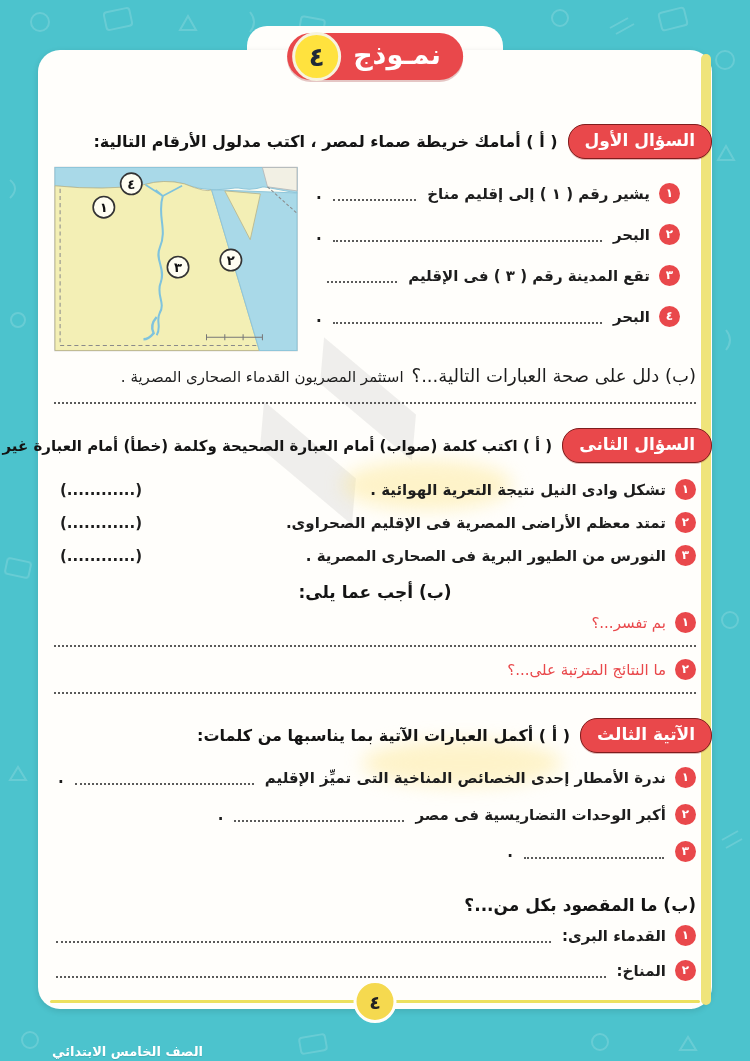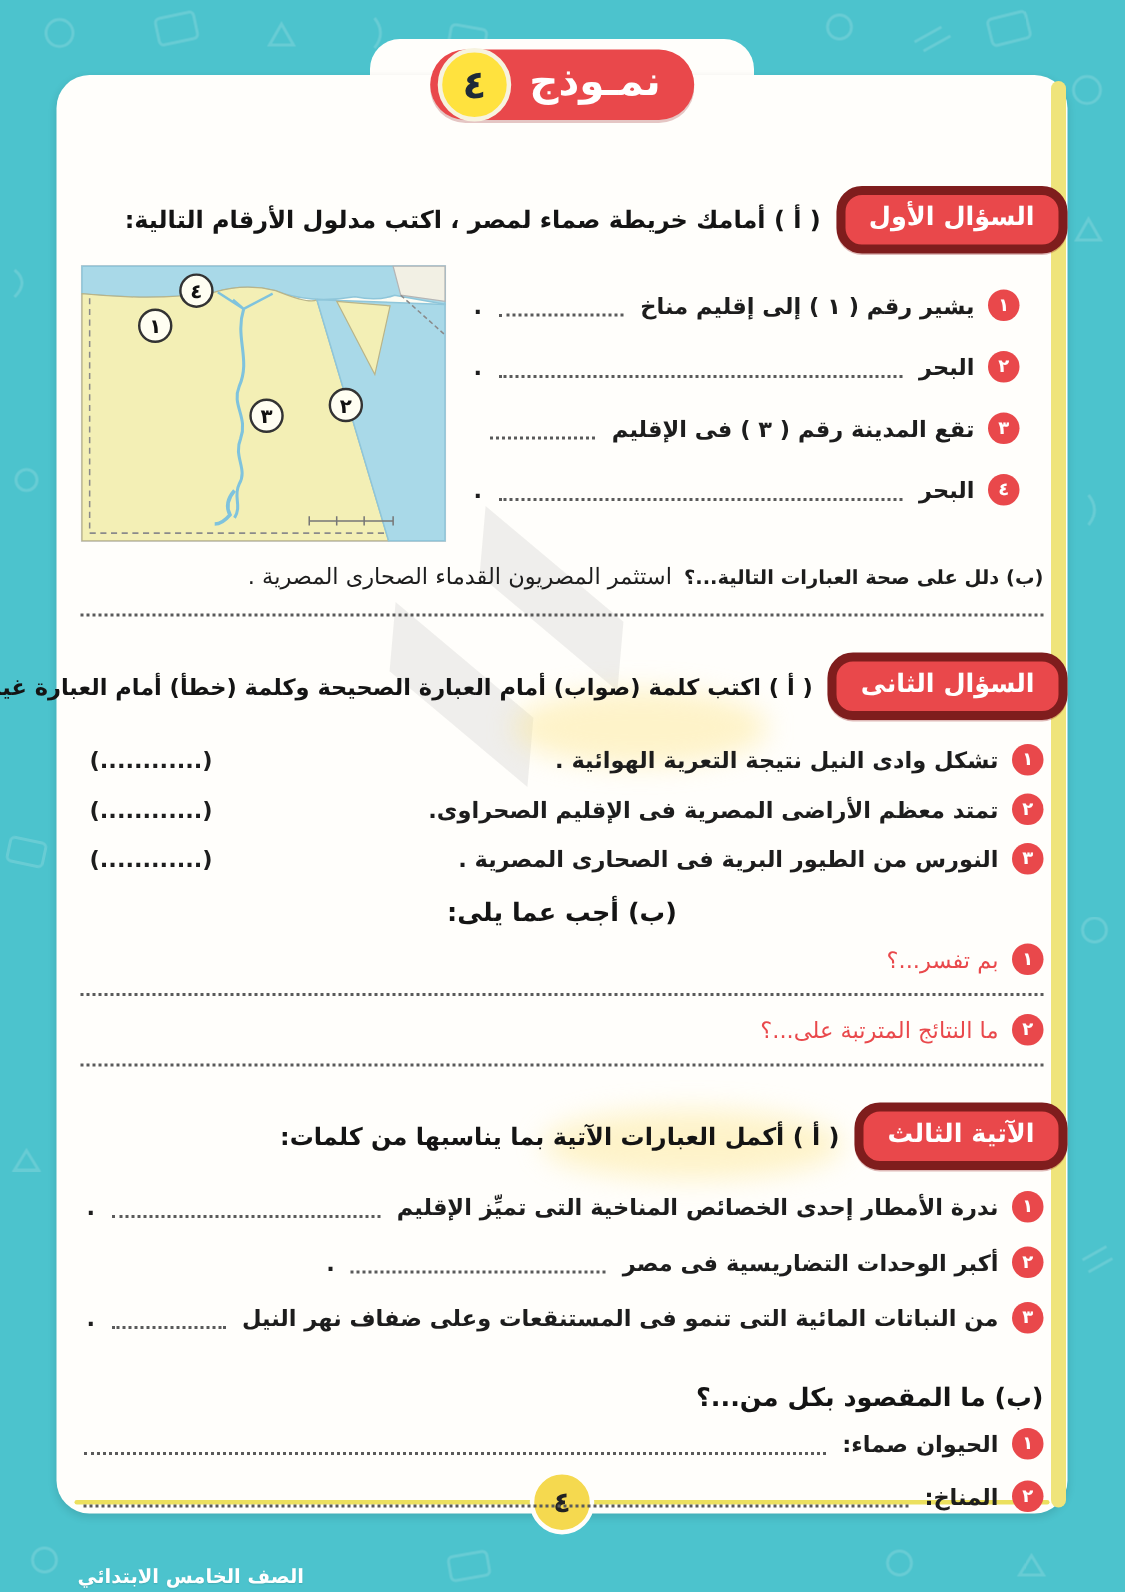--- a/index.html
+++ b/index.html
@@ -34,40 +34,40 @@
     border:3px solid #f7f3df;box-sizing:border-box;
     display:flex;align-items:center;justify-content:center;
     font-size:26px;font-weight:bold;color:#1e2a38;
   }
   .content{
     position:absolute;top:70px;right:16px;left:16px;bottom:22px;direction:rtl;z-index:2;
   }
   .q-header{display:flex;align-items:center;gap:10px;margin-right:-16px;}
   .q-badge{
     background:#e9484b;color:#fff;font-weight:bold;font-size:17px;
-    padding:5px 16px 8px;border-radius:17px;border:6px solid #7f1d1d;
+    padding:5px 16px 8px;border-radius:17px;border:1px solid #7f1d1d;
     white-space:nowrap;box-shadow:0 1px 0 rgba(150,30,30,.3);
   }
   .q-intro{font-weight:bold;font-size:16px;color:#141414;white-space:nowrap;}
   .q1-body{display:flex;gap:14px;margin-top:6px;align-items:stretch;}
   .map-box{width:244px;flex:0 0 auto;}
   .map-box svg{display:block;width:244px;height:188px;}
   .q1-items{flex:1;display:flex;flex-direction:column;justify-content:space-around;padding:8px 16px 16px 4px;}
   .item-row{display:flex;align-items:center;gap:9px;font-size:15px;font-weight:bold;color:#1d1d1d;}
   .num-badge{
     flex:0 0 auto;width:21px;height:21px;border-radius:50%;background:#e9484b;color:#fff;
     display:flex;align-items:center;justify-content:center;
     font-size:12px;font-weight:bold;line-height:1;padding-bottom:2px;box-sizing:border-box;
   }
   .dots{flex:1;border-bottom:2px dotted #5a5a5a;height:.85em;margin:0 2px;min-width:30px;}
   .tail{font-weight:bold;}
   .spacer{flex:1;}
   .dotline{border-bottom:2px dotted #5a5a5a;height:2px;}
   .part-b-line{margin-top:12px;font-size:15px;color:#1d1d1d;display:flex;gap:8px;align-items:baseline;white-space:nowrap;}
-  .bold-lead{font-weight:bold;font-size:13px;}
+  .bold-lead{font-weight:normal;font-size:18px;}
   .plain{font-weight:normal;}
   .section-sub{font-weight:bold;font-size:17px;color:#141414;}
   .red-lead{color:#e9484b;font-weight:normal;}
   .rows{display:flex;flex-direction:column;}
   .footer-line{position:absolute;bottom:6px;left:12px;right:12px;height:3px;background:#ece05e;border-radius:2px;}
   .page-num{
     position:absolute;bottom:-14px;left:50%;transform:translateX(-50%);
     width:37px;height:37px;border-radius:50%;background:#f5d94f;border:3px solid #fffefb;
     box-sizing:content-box;display:flex;align-items:center;justify-content:center;
     font-size:19px;font-weight:bold;color:#222;
@@ -264,32 +264,31 @@
         <span class="tail">.</span>
       </div>
       <div class="item-row">
         <span class="num-badge">٢</span>
         <span>أكبر الوحدات التضاريسية فى مصر</span>
         <span class="dots" style="max-width:170px;"></span>
         <span class="tail">.</span>
       </div>
       <div class="item-row">
         <span class="num-badge">٣</span>
-        <span>من النباتات المائية التى تنمو فى المستنقعات وعلى ضفاف نهر النيل</span>
         <span class="dots" style="max-width:140px;"></span>
         <span class="tail">.</span>
       </div>
     </div>
 
     <div class="section-sub" style="margin-top:33px;">(ب) ما المقصود بكل من...؟</div>
 
     <div class="rows" style="margin-top:10px;gap:14px;">
       <div class="item-row">
         <span class="num-badge">١</span>
-        <span>الحيوان صماء:</span>
+        <span>القدماء البرى:</span>
         <span class="dots"></span>
       </div>
       <div class="item-row">
         <span class="num-badge">٢</span>
         <span>المناخ:</span>
         <span class="dots"></span>
       </div>
     </div>
 
   </div>

